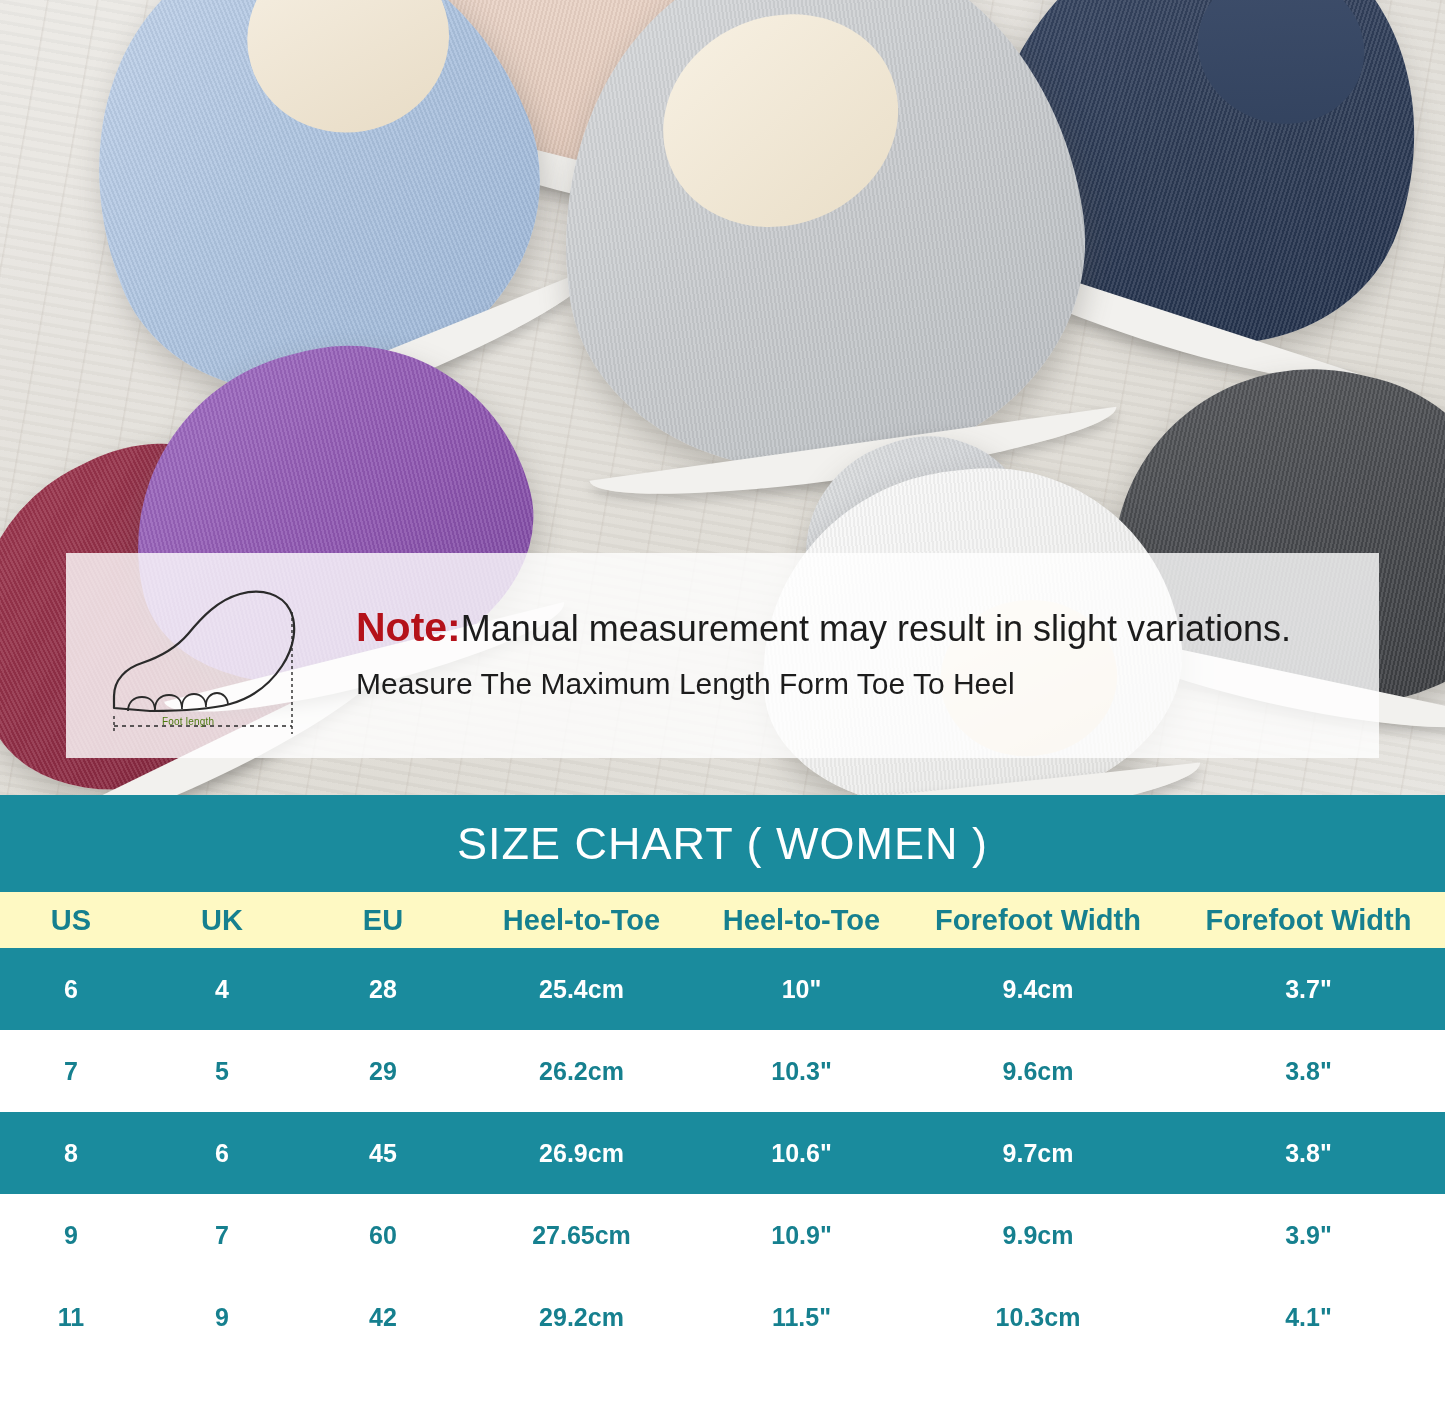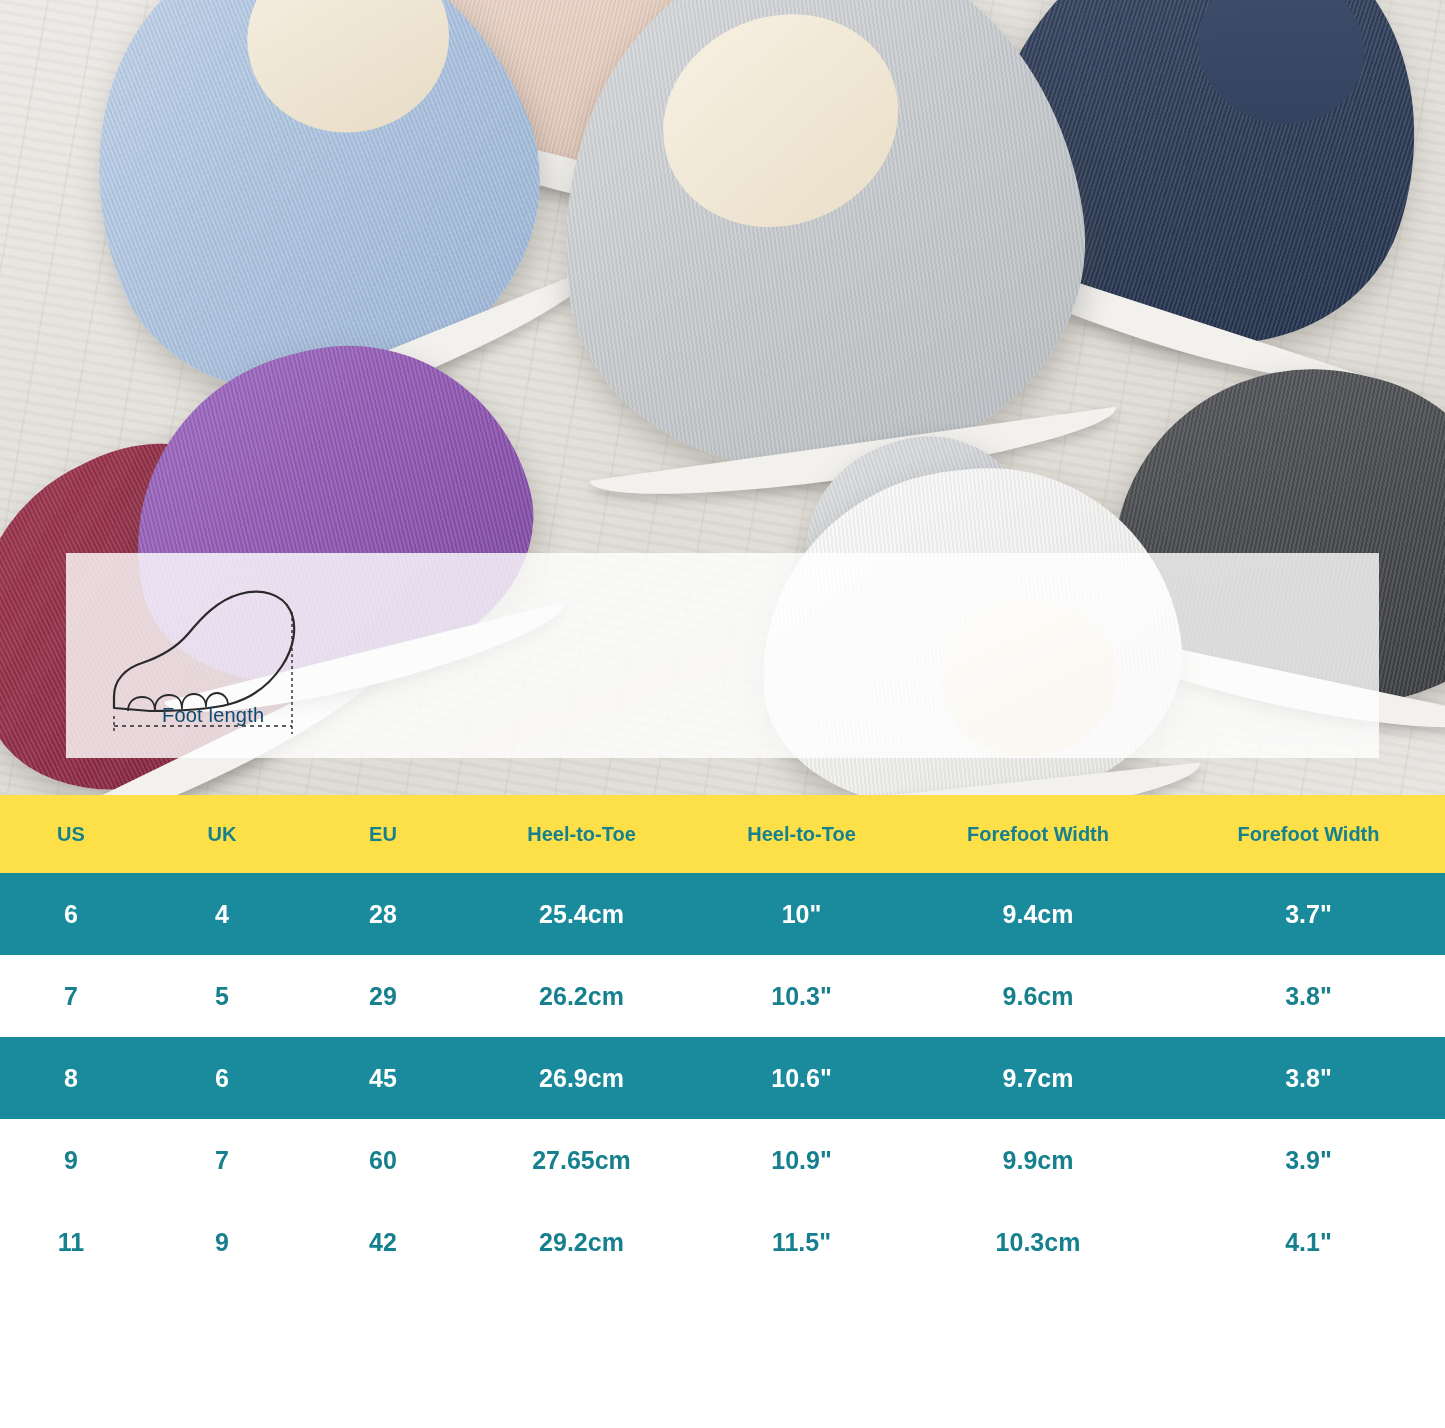--- a/index.html
+++ b/index.html
@@ -138,22 +138,22 @@
     width: 250px;
     height: 175px;
     position: relative;
     flex: 0 0 auto;
   }
   .foot-figure svg { width: 100%; height: 100%; display: block; }
   .foot-caption {
     position: absolute;
     left: 78px;
     bottom: 16px;
-    font-size: 20px;
-    color: #0c4a6e;
+    font-size: 10px;
+    color: #4d7c0f;
     letter-spacing: 0.2px;
   }
   .note-text {
     padding-left: 22px;
     padding-bottom: 6px;
   }
   .note-line1 {
     font-size: 36px;
     line-height: 1.15;
     color: #1c1c1c;
@@ -189,25 +189,25 @@
     table-layout: fixed;
   }
   table.size-table th,
   table.size-table td {
     text-align: center;
     font-size: 25px;
     height: 82px;
     vertical-align: middle;
   }
   table.size-table thead th {
-    background: #fde047;
+    background: #fef9c3;
     color: #16808f;
     font-weight: bold;
-    height: 78px;
-    font-size: 20px;
+    height: 56px;
+    font-size: 29px;
   }
   tr.row-teal td {
     background: #1a8b9d;
     color: #ffffff;
     font-weight: bold;
   }
   tr.row-white td {
     background: #ffffff;
     color: #16808f;
     font-weight: bold;
@@ -281,23 +281,30 @@
           <path d="M71 141 C71 132 77 127 85 127 C93 127 98 132 98 141" fill="none" stroke="#2a2a2a" stroke-width="1.8"></path>
           <path d="M98 139 C98 131 103 126 110 126 C117 126 122 131 122 139" fill="none" stroke="#2a2a2a" stroke-width="1.8"></path>
           <path d="M122 137 C122 130 127 125 133 125 C139 125 144 130 144 137" fill="none" stroke="#2a2a2a" stroke-width="1.8"></path>
           <line x1="30" y1="148" x2="30" y2="166" stroke="#2a2a2a" stroke-width="1.4" stroke-dasharray="3 3"></line>
           <line x1="208" y1="44" x2="208" y2="166" stroke="#2a2a2a" stroke-width="1.4" stroke-dasharray="3 3"></line>
           <line x1="30" y1="158" x2="208" y2="158" stroke="#2a2a2a" stroke-width="1.4" stroke-dasharray="4 4"></line>
         </svg>
         <div class="foot-caption">Foot length</div>
       </div>
 
+      <div class="note-text">
+        <div class="note-line1">
+          <span class="kw">Note:</span><span>Manual measurement may result in slight variations.</span>
+        </div>
+        <div class="note-line2">Measure The Maximum Length Form Toe To Heel</div>
+      </div>
     </div>
   </div>
 
+  <div class="chart-title">SIZE CHART ( WOMEN )</div>
 
   <table class="size-table">
     <colgroup>
       <col class="c1">
         <col class="c2">
         <col class="c3">
         <col class="c4">
         <col class="c5">
         <col class="c6">
         <col class="c7">

